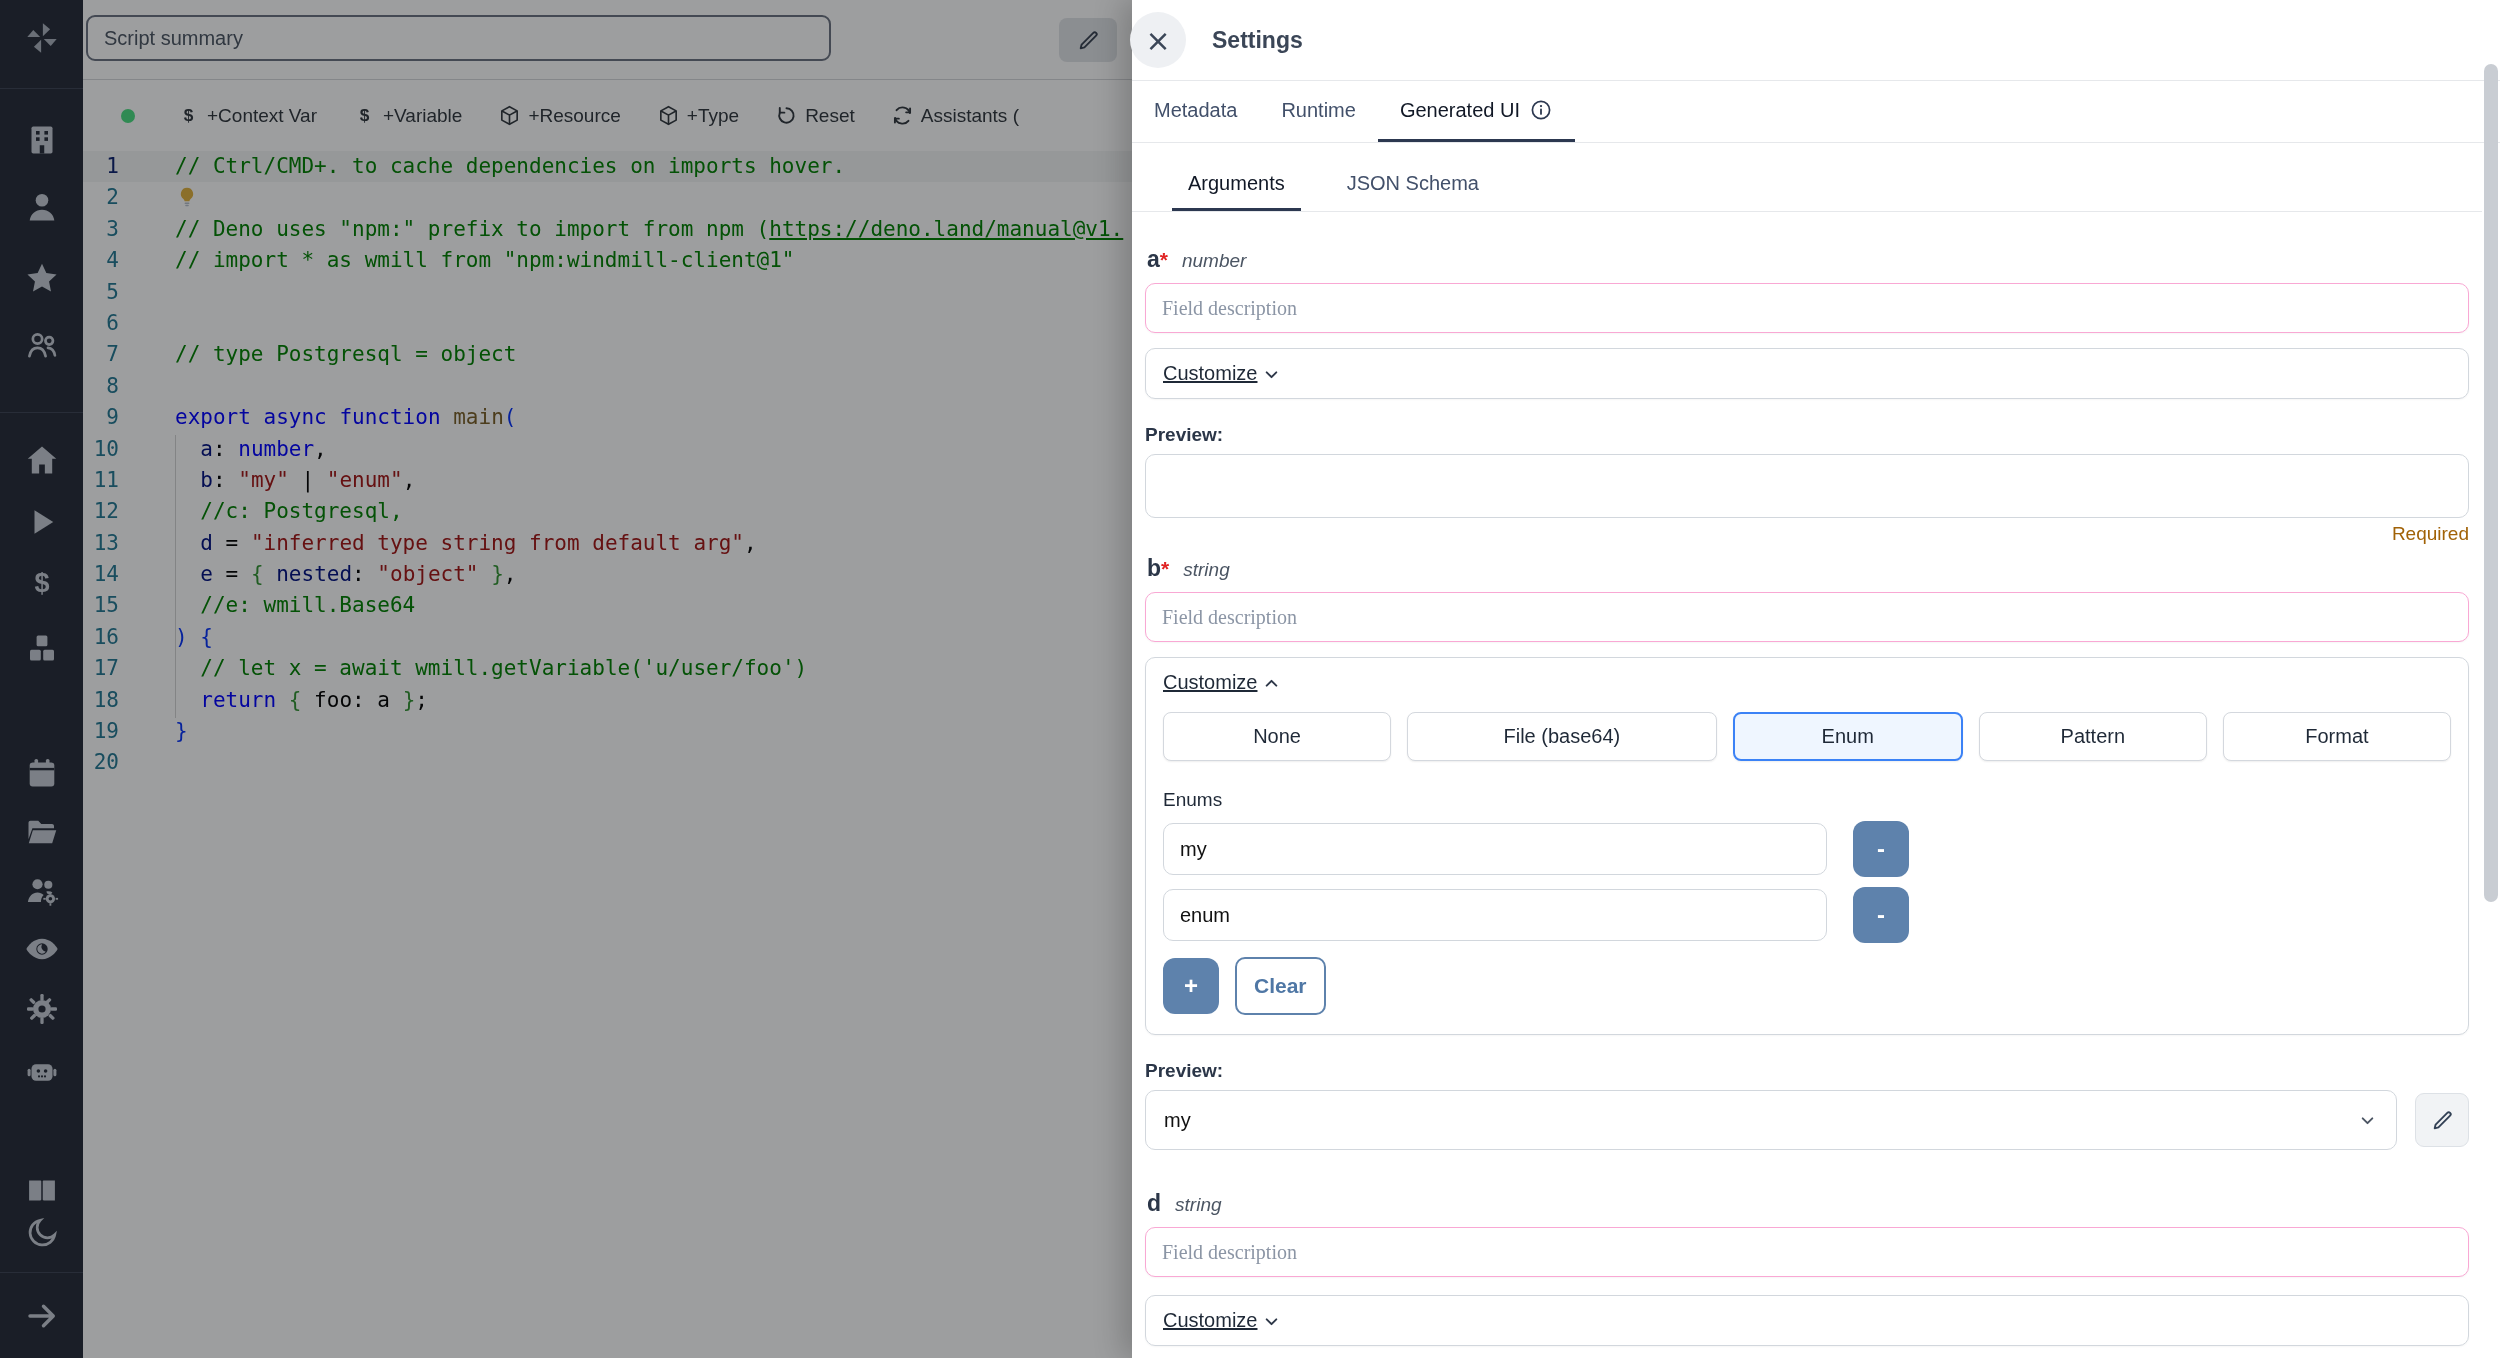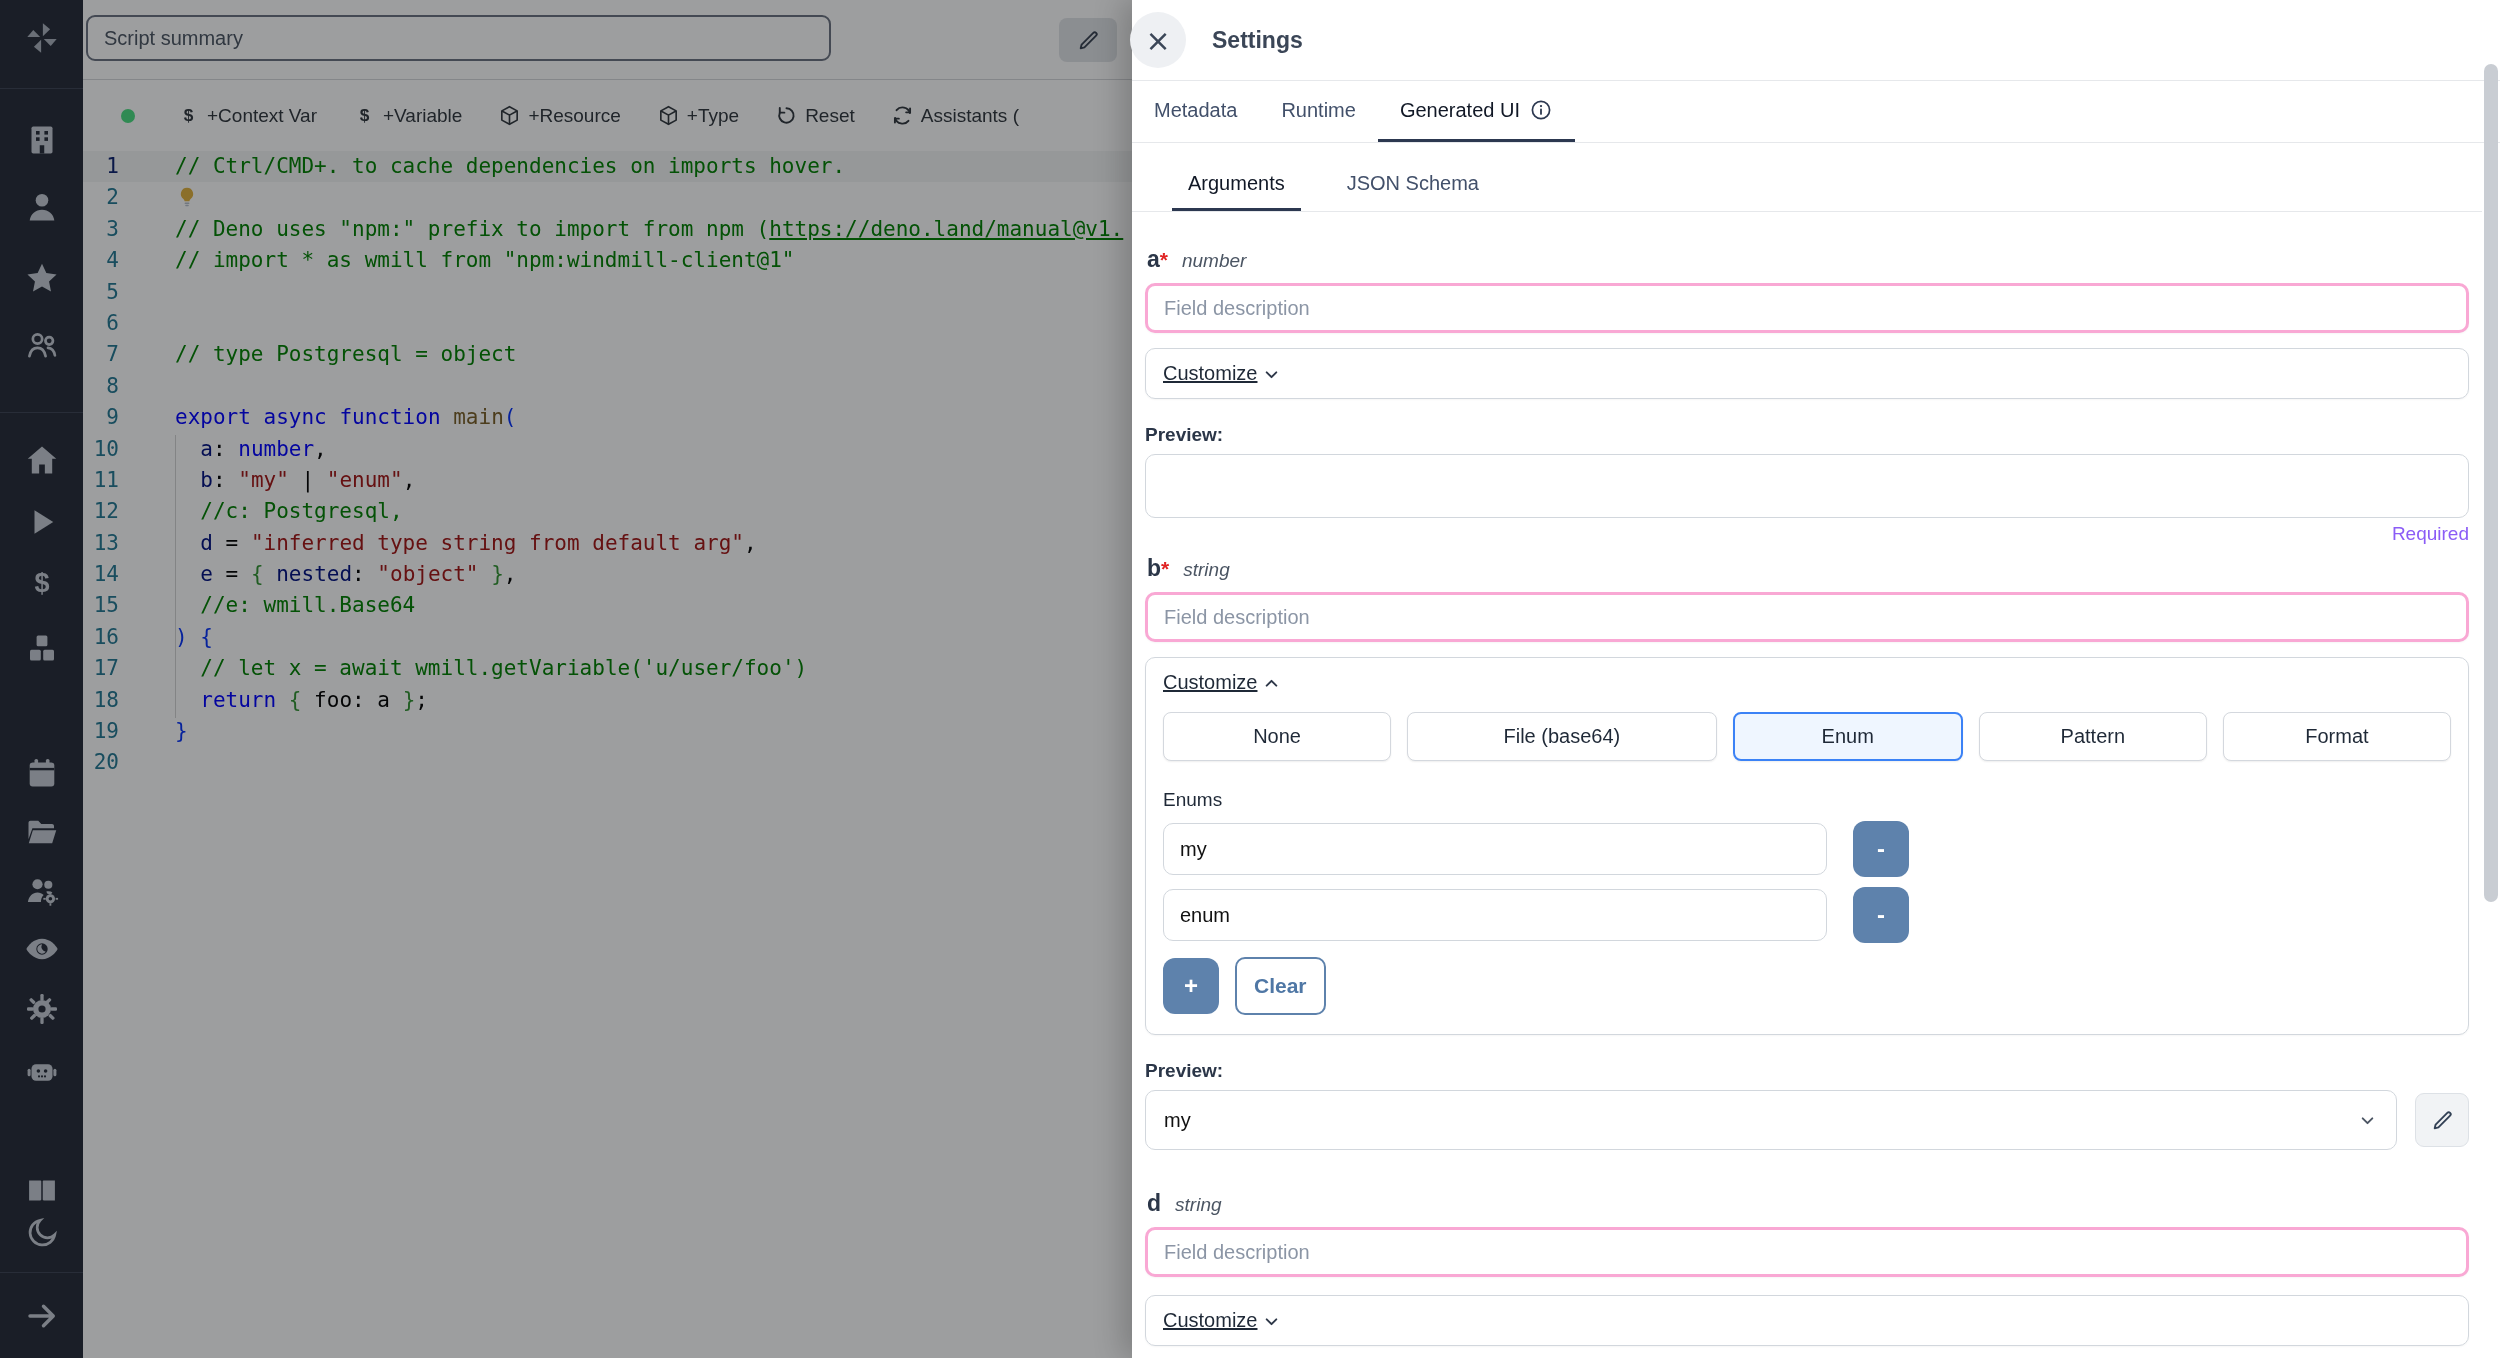--- a/index.html
+++ b/index.html
@@ -70,30 +70,30 @@
   .subtabs{margin:16px -13px 0 -13px;padding-left:40px;border-bottom:1px solid #e6e8eb;display:flex;gap:30px;height:53px}
   .subtab{display:flex;align-items:center;padding:0 16px;font-size:20px;color:#42506a;
           border-bottom:3.5px solid transparent;box-sizing:border-box;cursor:pointer}
   .subtab.active{color:#111826;border-bottom-color:#2c3850}
 
   .flabel{margin-top:34px;display:flex;align-items:baseline;padding-left:2px}
   .fname{font-size:23px;font-weight:bold;color:#2b3648}
   .req{color:#e02424;font-size:21px;font-weight:bold}
   .ftype{font-style:italic;font-size:19px;color:#4b5563;margin-left:14px}
   .tinput{display:block;width:100%;box-sizing:border-box;height:50px;margin-top:10px;
-          border:3px solid #f9a8d4;border-radius:10px;font-size:20px;padding:8px 16px;color:#111;
-          outline:none;font-family:Liberation Sans, sans-serif;box-shadow:0 1px 2px rgba(0,0,0,.04)}
+          border:1px solid #f9a8d4;border-radius:10px;font-size:20px;padding:8px 16px;color:#111;
+          outline:none;font-family:Liberation Serif, serif;box-shadow:0 1px 2px rgba(0,0,0,.04)}
   .tinput::placeholder{color:#8b95a5}
   .custbox{margin-top:15px;border:1px solid #d2d7dd;border-radius:10px;padding:13px 17px;box-shadow:0 1px 2px rgba(0,0,0,.04)}
   .custlink{display:inline-flex;align-items:flex-end;gap:4px;font-size:20px;color:#1f2937;cursor:pointer}
   .custlink .lbl{text-decoration:underline}
   .custlink svg{width:21px;height:21px;color:#2d3748}
   .plabel{margin-top:25px;font-size:19px;font-weight:bold;color:#2b3648}
   .pbox{margin-top:8px;height:64px;border:1px solid #d2d7dd;border-radius:10px;box-sizing:border-box}
-  .reqerr{margin-top:5px;text-align:right;color:#8b5cf6;font-size:19px}
+  .reqerr{margin-top:5px;text-align:right;color:#a16207;font-size:19px}
 
   .opts{display:flex;gap:16px;margin-top:18px}
   .opt{flex:1;height:49px;background:#fff;border:1px solid #d4d8de;border-radius:8px;display:flex;
        align-items:center;justify-content:center;font-size:20px;color:#1f2937;cursor:pointer;
        box-shadow:0 1px 2px rgba(0,0,0,.07);box-sizing:border-box;font-family:"Liberation Sans",sans-serif}
   .opt.wide{flex:1.38}
   .opt.sel{background:#eff6ff;border:2px solid #3b82f6}
   .enums-label{margin-top:28px;font-size:19px;color:#1f2937}
   .enum-row{display:flex;align-items:center;gap:26px;margin-top:10px}
   .enum-input{width:664px;height:52px;box-sizing:border-box;border:1px solid #d2d7dd;border-radius:10px;

